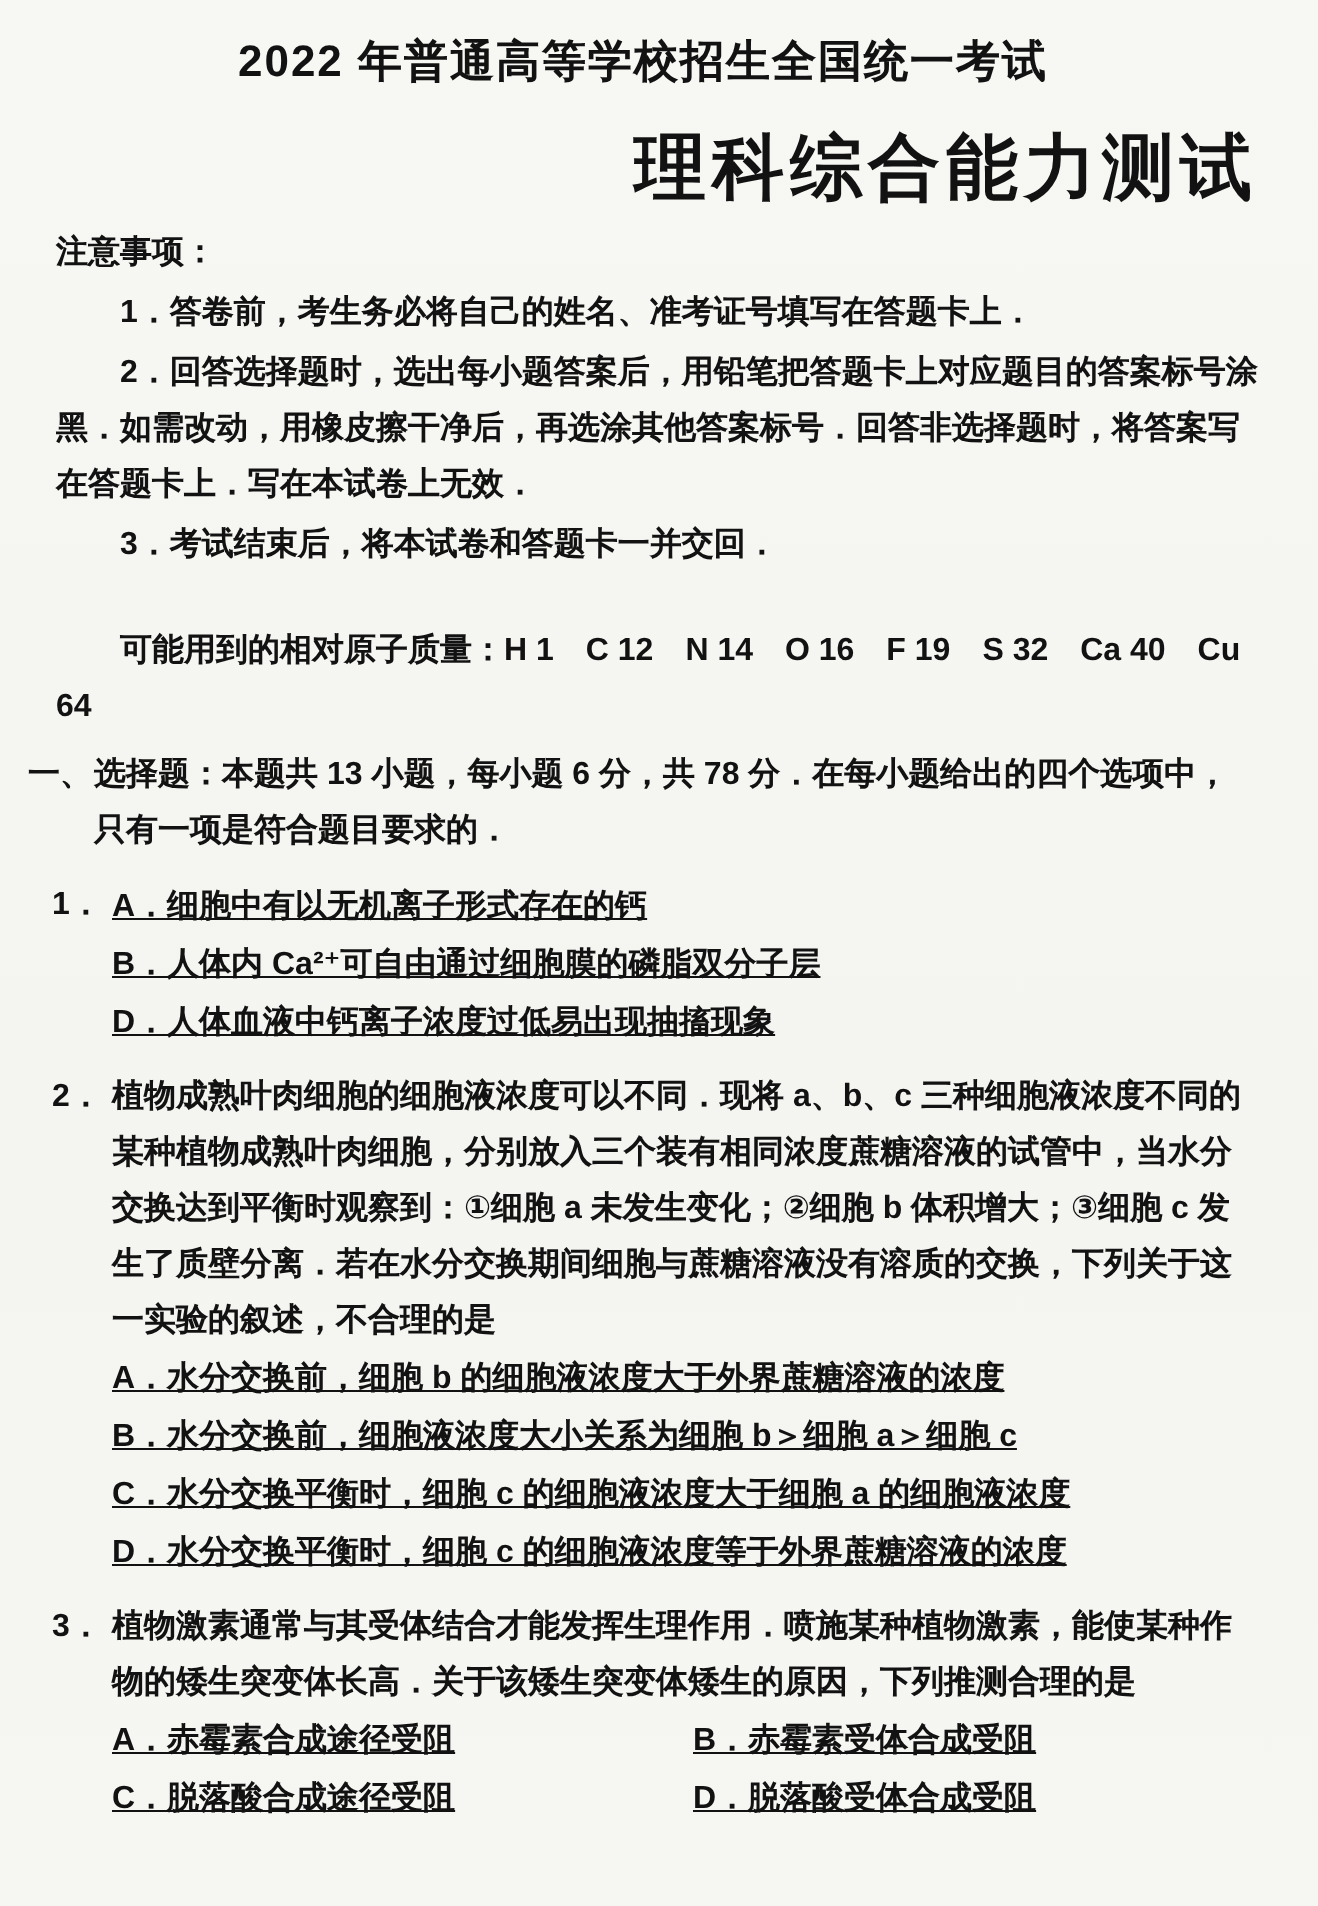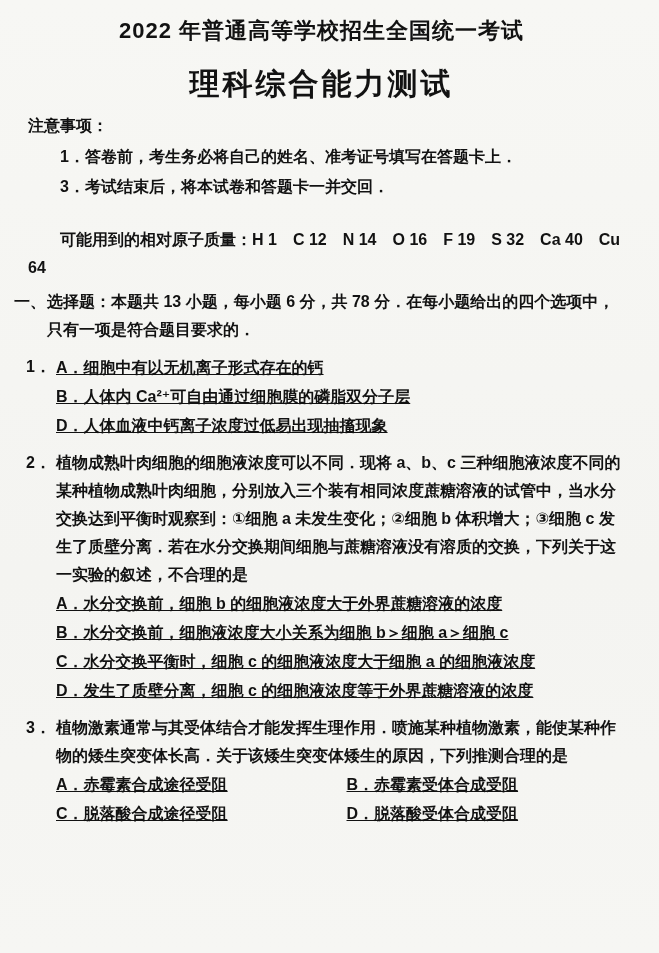--- a/index.html
+++ b/index.html
@@ -23,22 +23,22 @@
     overflow: hidden;
   }
   .title-1 {
     text-align: center;
     font-size: 22px;
     line-height: 30px;
     margin: 6px 0 18px 0;
     letter-spacing: 1px;
   }
   .title-2 {
-    text-align: center;
-    font-size: 30px;
+    text-align: right;
+    font-size: 36px;
     line-height: 40px;
     margin: 2px 0 10px 0;
     letter-spacing: 3px;
   }
   .notice-heading {
     margin-left: 14px;
     line-height: 27px;
     font-family: Liberation Mono, monospace;
   }
   .notice {
@@ -82,20 +82,21 @@
 </head>
 <body>
 
 <div class="page">
 
   <div class="title-1">2022 年普通高等学校招生全国统一考试</div>
   <div class="title-2">理科综合能力测试</div>
 
   <div class="notice-heading">注意事项：</div>
   <p class="notice">1．答卷前，考生务必将自己的姓名、准考证号填写在答题卡上．</p>
+  <p class="notice">2．回答选择题时，选出每小题答案后，用铅笔把答题卡上对应题目的答案标号涂黑．如需改动，用橡皮擦干净后，再选涂其他答案标号．回答非选择题时，将答案写在答题卡上．写在本试卷上无效．</p>
   <p class="notice">3．考试结束后，将本试卷和答题卡一并交回．</p>
 
   <p class="atomic-line">可能用到的相对原子质量：H 1　C 12　N 14　O 16　F 19　S 32　Ca 40　Cu 64</p>
 
   <div class="section-heading">
     <span class="section-label">一、</span>
     <span class="section-text">选择题：本题共 13 小题，每小题 6 分，共 78 分．在每小题给出的四个选项中，只有一项是符合题目要求的．</span>
   </div>
 
   <div class="question">
@@ -107,21 +108,21 @@
     </div>
   </div>
 
   <div class="question">
     <span class="q-num">2．</span>
     <div class="q-body">
       <div class="q-stem">植物成熟叶肉细胞的细胞液浓度可以不同．现将 a、b、c 三种细胞液浓度不同的某种植物成熟叶肉细胞，分别放入三个装有相同浓度蔗糖溶液的试管中，当水分交换达到平衡时观察到：①细胞 a 未发生变化；②细胞 b 体积增大；③细胞 c 发生了质壁分离．若在水分交换期间细胞与蔗糖溶液没有溶质的交换，下列关于这一实验的叙述，不合理的是</div>
       <div class="q-option">A．水分交换前，细胞 b 的细胞液浓度大于外界蔗糖溶液的浓度</div>
       <div class="q-option">B．水分交换前，细胞液浓度大小关系为细胞 b＞细胞 a＞细胞 c</div>
       <div class="q-option">C．水分交换平衡时，细胞 c 的细胞液浓度大于细胞 a 的细胞液浓度</div>
-      <div class="q-option">D．发生了质壁分离，细胞 c 的细胞液浓度等于外界蔗糖溶液的浓度</div>
+      <div class="q-option">D．水分交换平衡时，细胞 c 的细胞液浓度等于外界蔗糖溶液的浓度</div>
     </div>
   </div>
 
   <div class="question">
     <span class="q-num">3．</span>
     <div class="q-body">
       <div class="q-stem">植物激素通常与其受体结合才能发挥生理作用．喷施某种植物激素，能使某种作物的矮生突变体长高．关于该矮生突变体矮生的原因，下列推测合理的是</div>
       <div class="options-grid">
         <div class="q-option">A．赤霉素合成途径受阻</div>
         <div class="q-option">B．赤霉素受体合成受阻</div>

